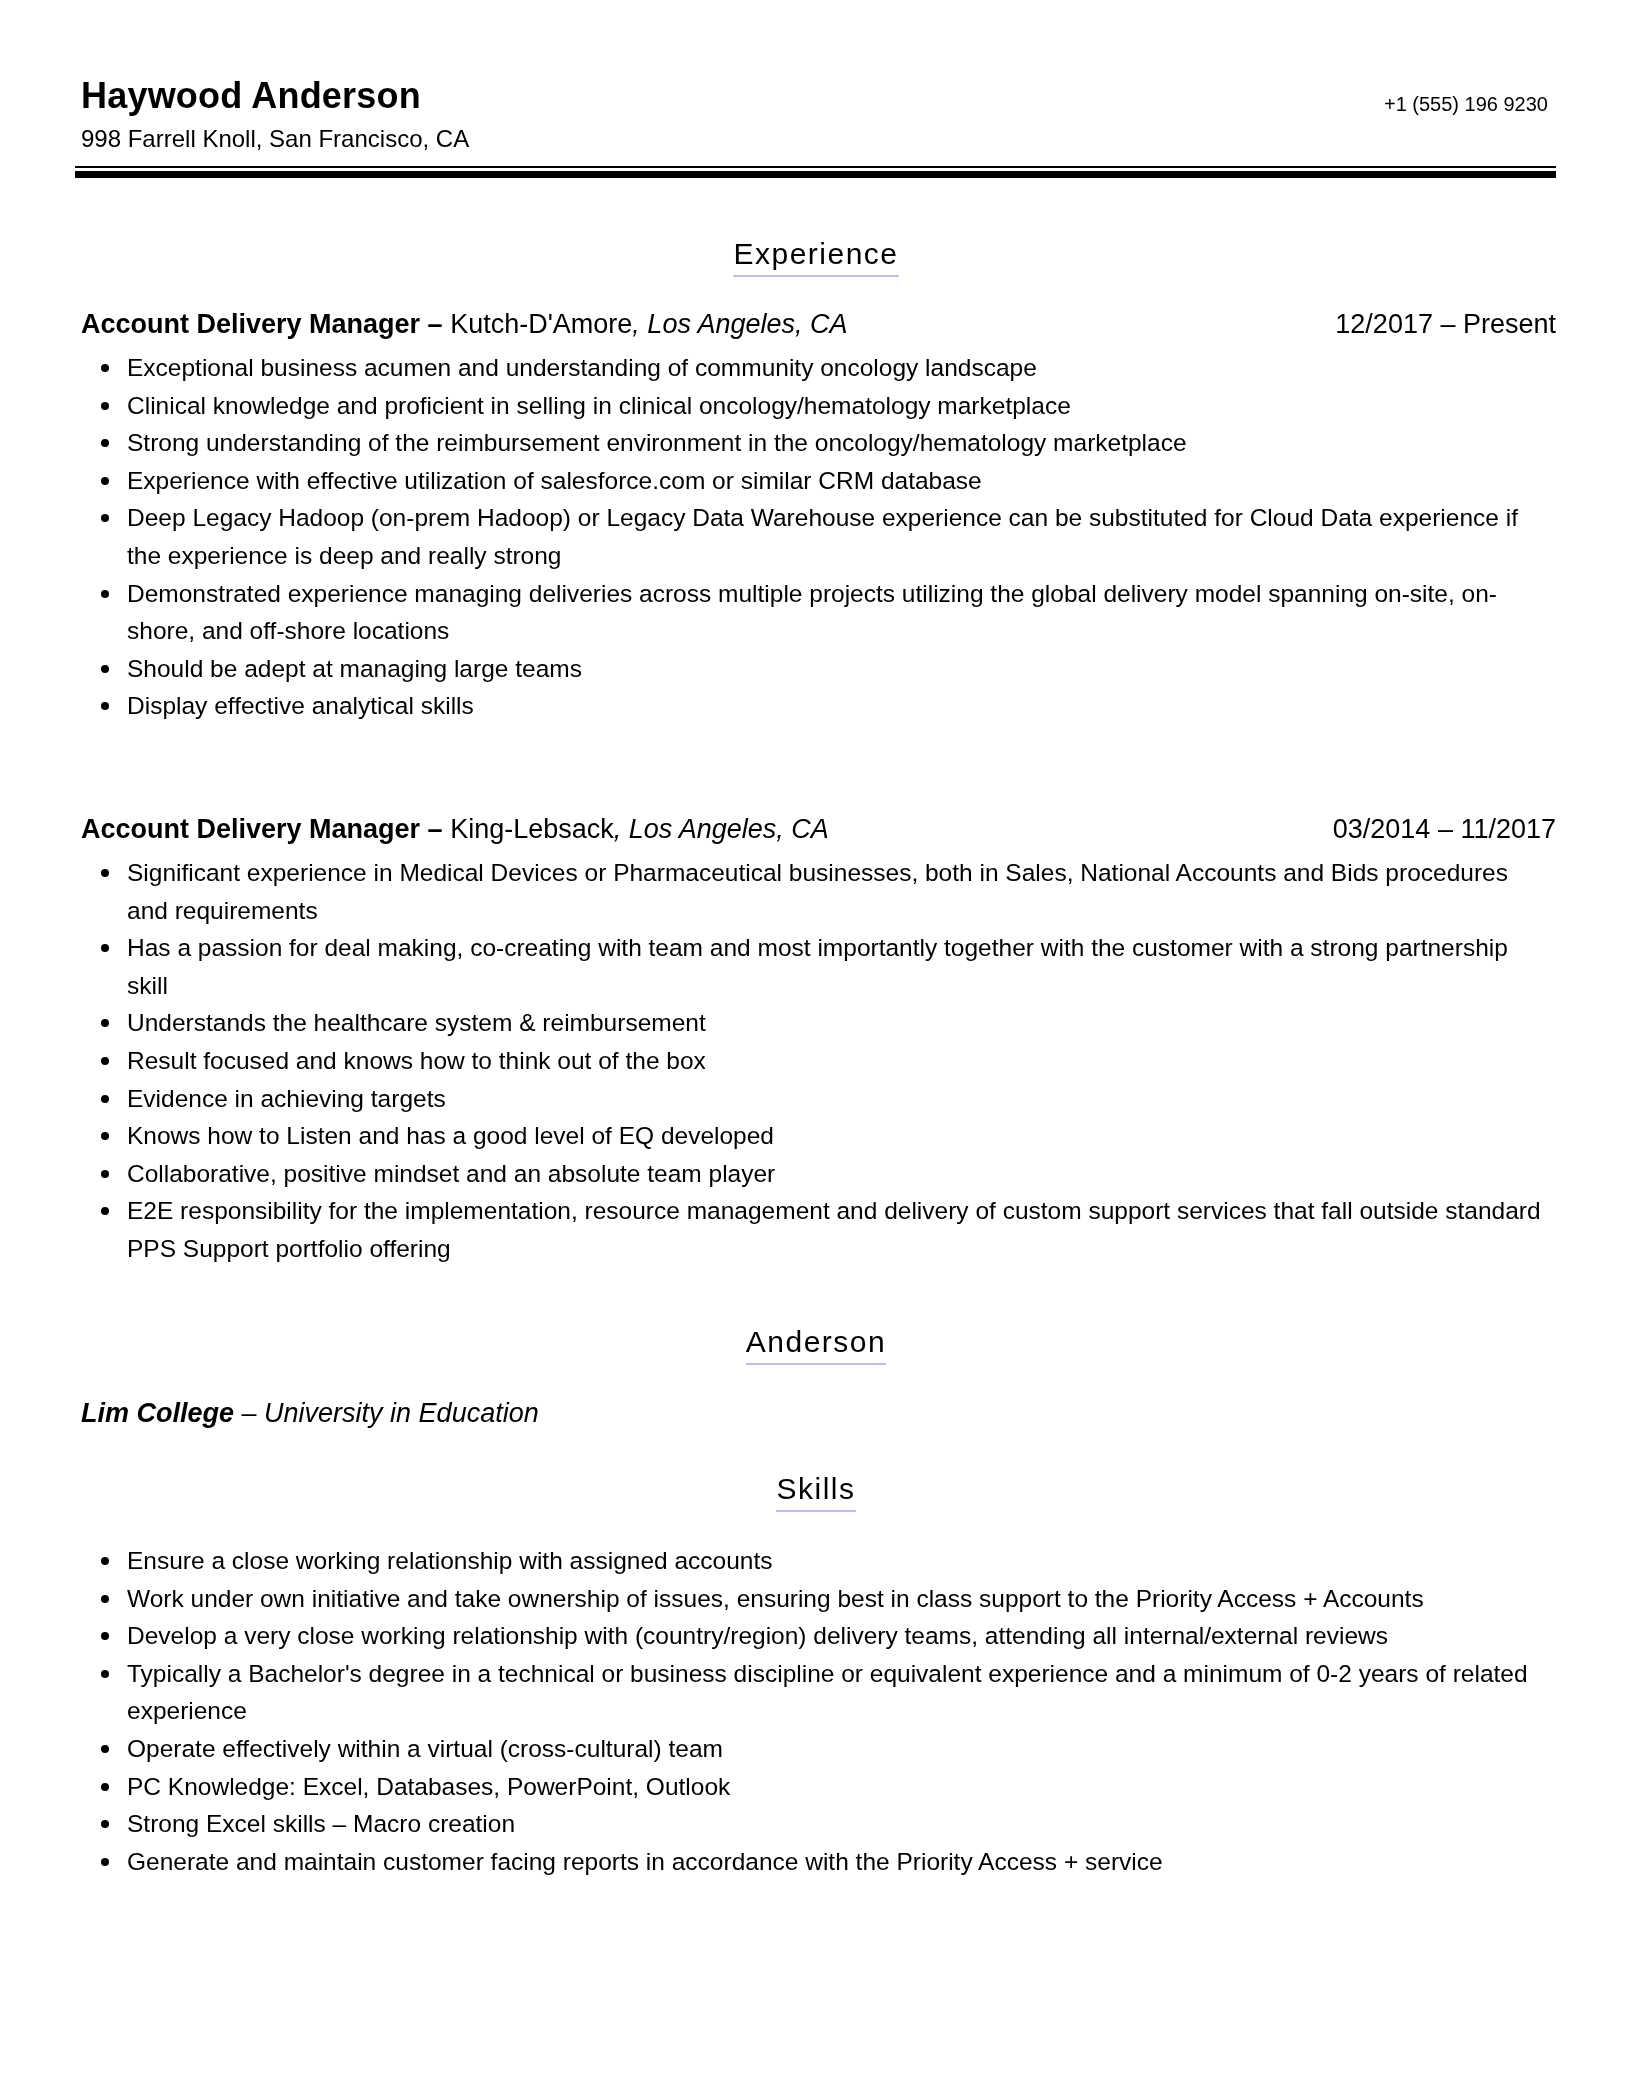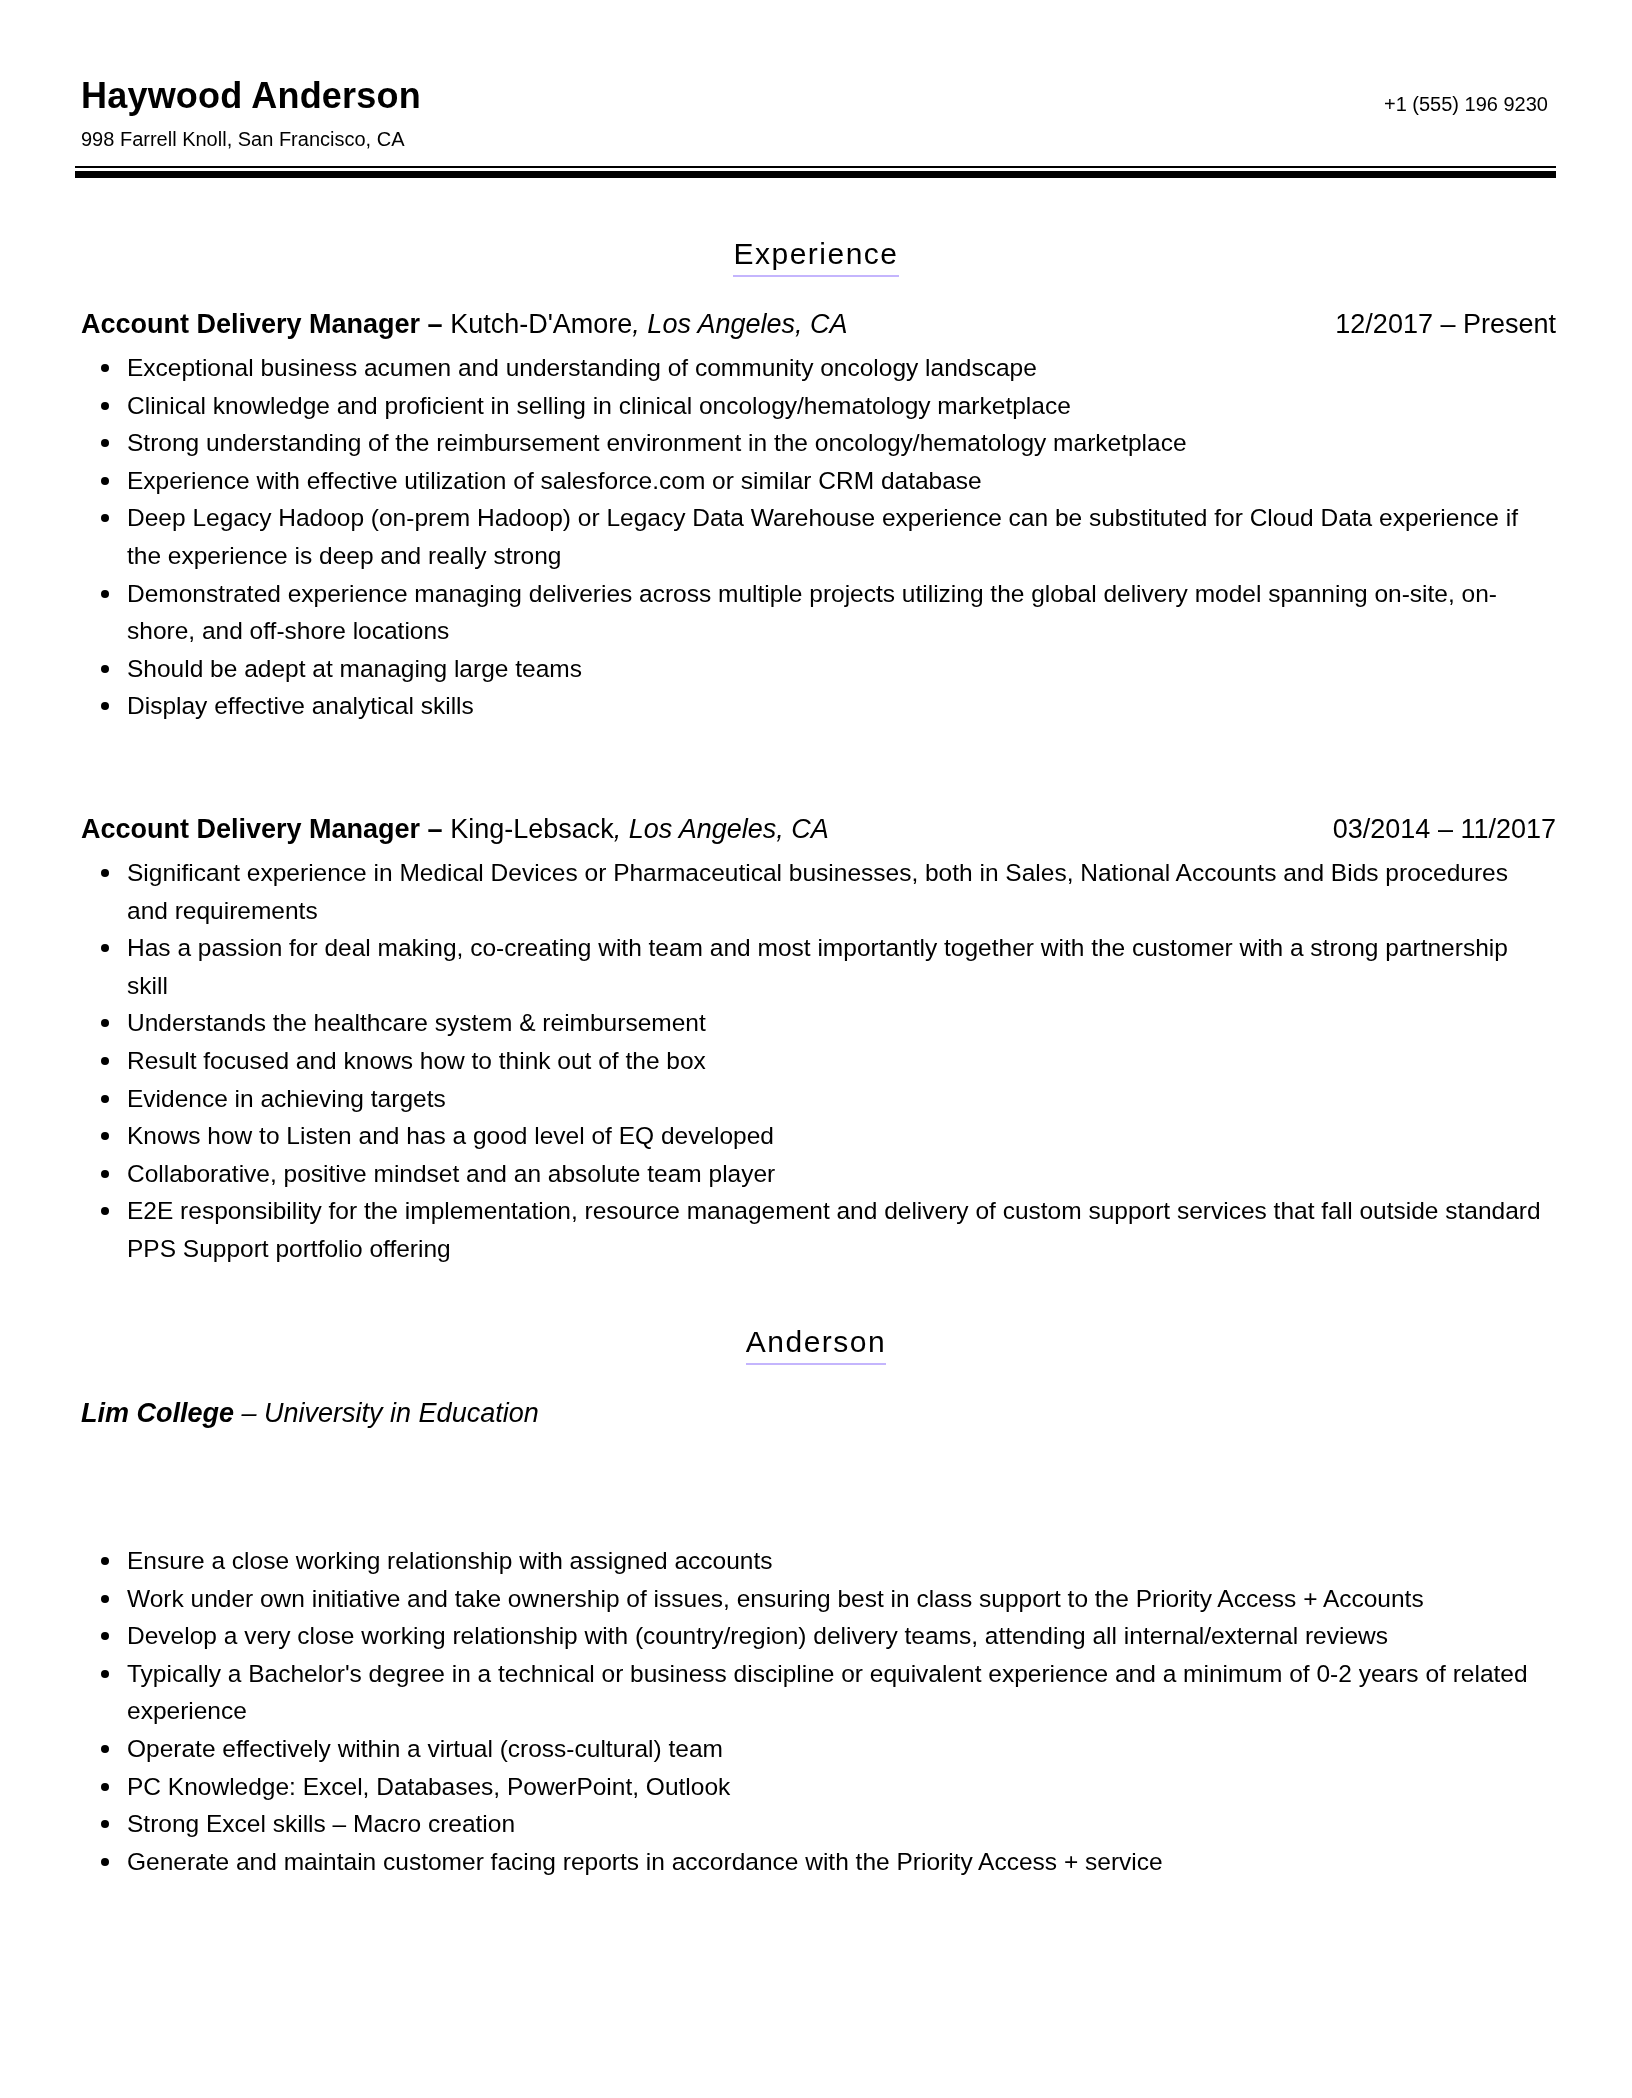--- a/index.html
+++ b/index.html
@@ -4,21 +4,21 @@
 <style>
   html, body { margin: 0; padding: 0; background: #ffffff; }
   body {
     width: 1632px; height: 2098px; position: relative; overflow: hidden;
     font-family: "Liberation Sans", "DejaVu Sans", sans-serif;
     color: #000000;
   }
   .page { position: absolute; left: 0; top: 12px; width: 1632px; height: 2098px; }
   .header { position: absolute; left: 81px; top: 60px; width: 1475px; height: 110px; }
   .name { position: absolute; left: 0; top: 2px; font-size: 36px; font-weight: bold; letter-spacing: 0.2px; line-height: 44px; }
-  .address { position: absolute; left: 0; top: 52px; font-size: 20px; line-height: 30px; text-align: right; }
+  .address { position: absolute; left: 0; top: 52px; font-size: 24px; line-height: 30px; text-align: right; }
   .phone { position: absolute; right: 8px; top: 17px; font-size: 20px; line-height: 30px; }
   .rule-thin { position: absolute; left: 75px; top: 154px; width: 1481px; height: 2px; background: #000; }
   .rule-thick { position: absolute; left: 75px; top: 159px; width: 1481px; height: 7px; background: #000; }
 
   .section-title {
     position: absolute; left: 0; width: 1632px; text-align: center;
     font-size: 30px; line-height: 36px; letter-spacing: 1.5px;
   }
   .section-title span {
     display: inline-block; border-bottom: 2px solid #c4b5fd; padding-bottom: 3px;
@@ -88,20 +88,23 @@
     <li>E2E responsibility for the implementation, resource management and delivery of custom support services that fall outside standard PPS Support portfolio offering</li>
   </ul>
 
   <div class="section-title" style="top:1312px;">
     <span>Anderson</span>
   </div>
   <div class="edu-line">
     <span class="school">Lim College</span><span> – </span><span>University in Education</span>
   </div>
 
+  <div class="section-title" style="top:1459px;">
+    <span>Skills</span>
+  </div>
   <ul class="bullets" style="top:1530px;">
     <li>Ensure a close working relationship with assigned accounts</li>
     <li>Work under own initiative and take ownership of issues, ensuring best in class support to the Priority Access + Accounts</li>
     <li>Develop a very close working relationship with (country/region) delivery teams, attending all internal/external reviews</li>
     <li>Typically a Bachelor's degree in a technical or business discipline or equivalent experience and a minimum of 0-2 years of related experience</li>
     <li>Operate effectively within a virtual (cross-cultural) team</li>
     <li>PC Knowledge: Excel, Databases, PowerPoint, Outlook</li>
     <li>Strong Excel skills – Macro creation</li>
     <li>Generate and maintain customer facing reports in accordance with the Priority Access + service</li>
   </ul>

